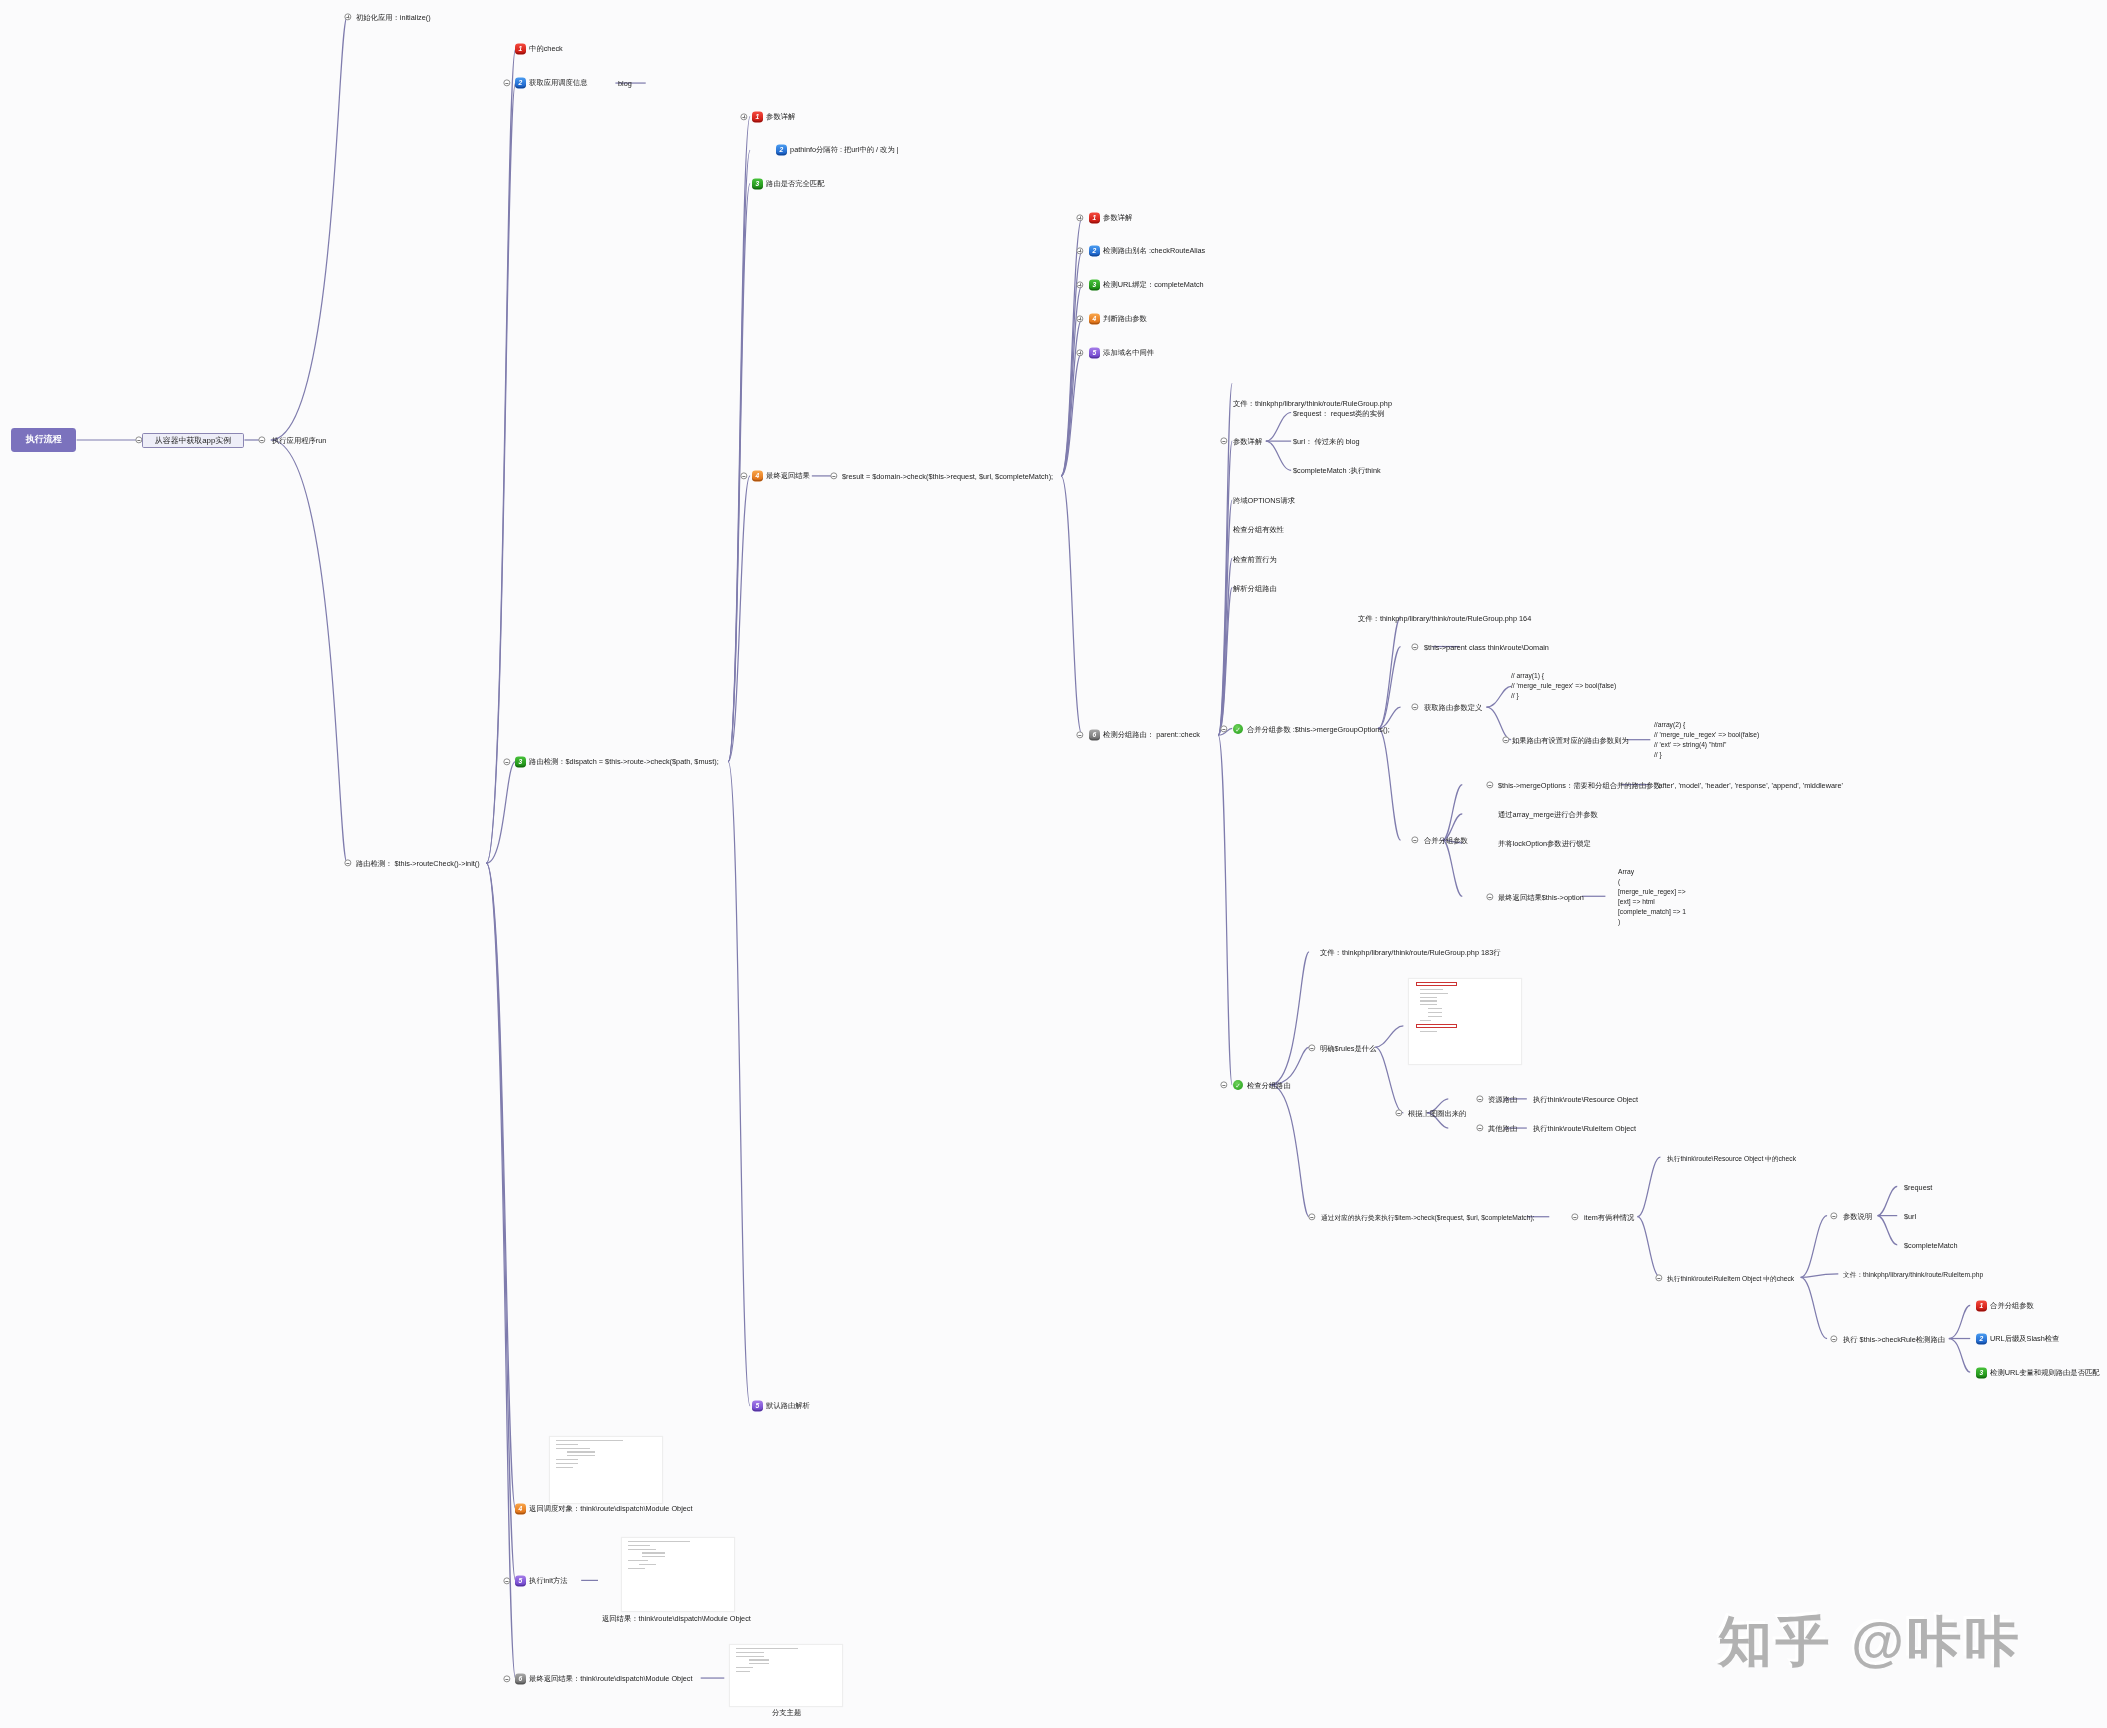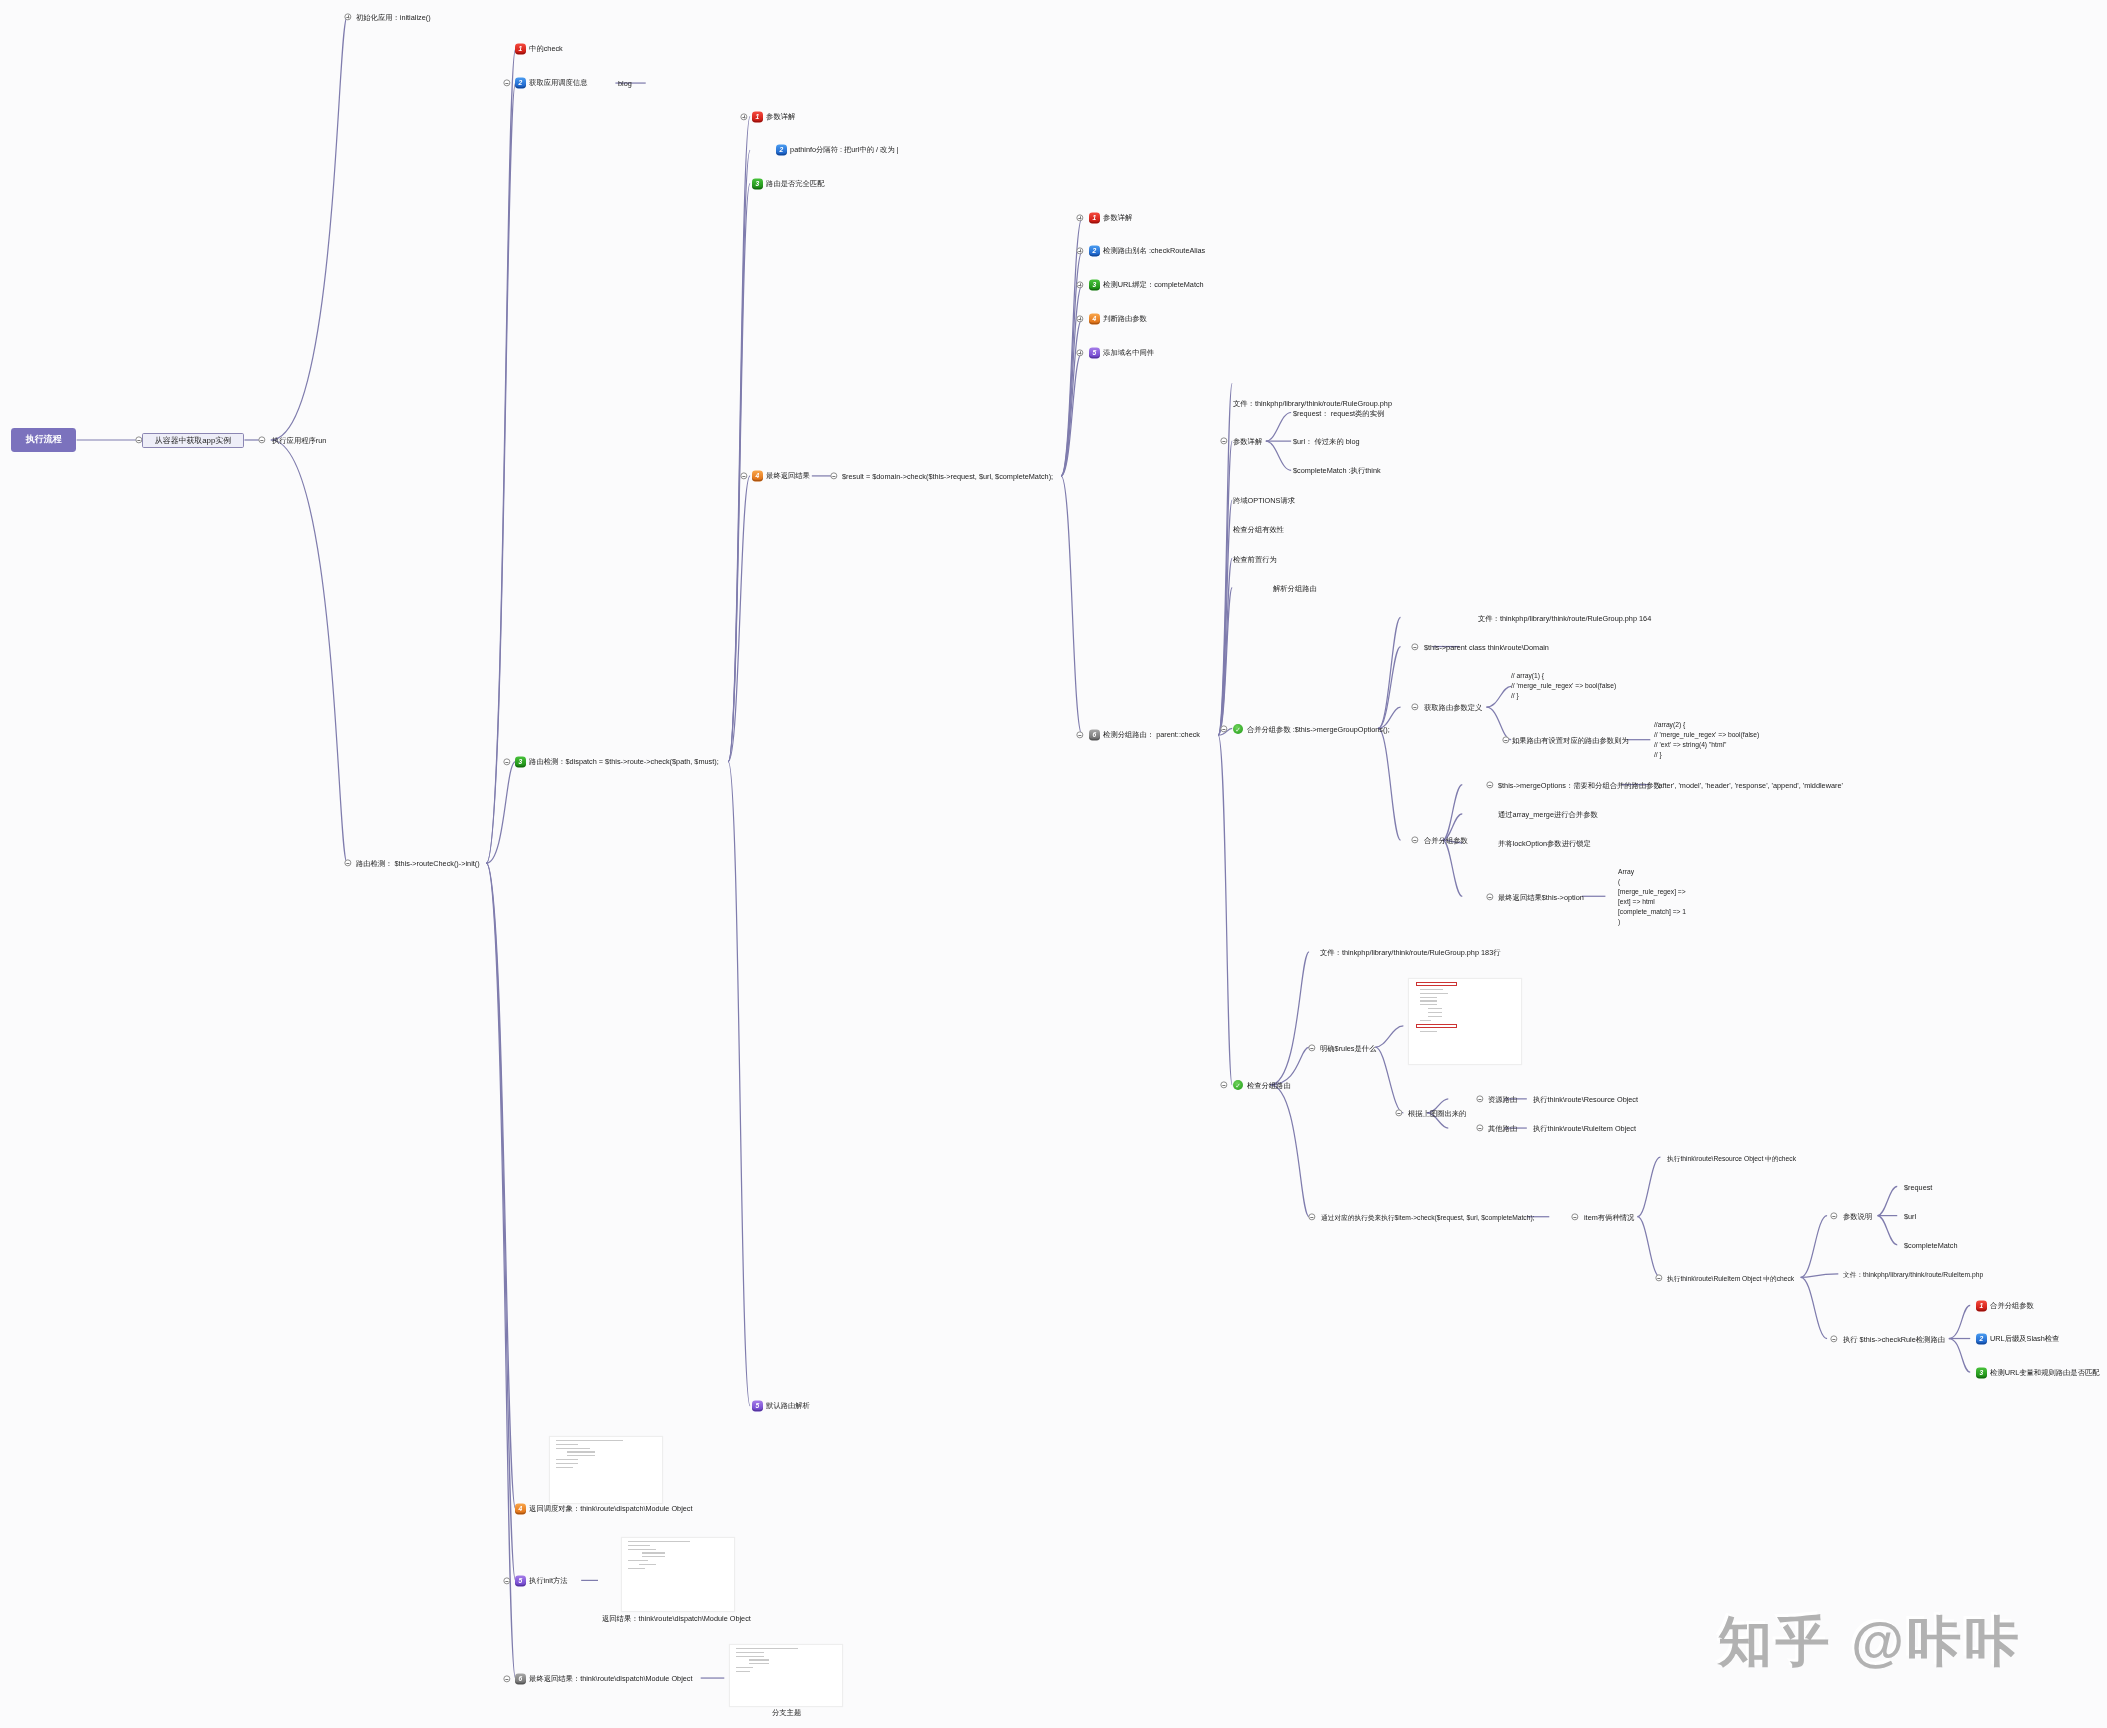--- a/index.html
+++ b/index.html
@@ -275,30 +275,30 @@
   </div>
 <div class="node" style="left:1233px;top:500px">
     <span>跨域OPTIONS请求</span>
   </div>
 <div class="node" style="left:1233px;top:529px">
     <span>检查分组有效性</span>
   </div>
 <div class="node" style="left:1233px;top:559px">
     <span>检查前置行为</span>
   </div>
-<div class="node" style="left:1273px;top:588px">
+<div class="node" style="left:1233px;top:588px">
     <span>解析分组路由</span>
   </div>
 
 <div class="toggle" style="left:1224px;top:729px"></div>
 <div class="node" style="left:1233px;top:729px">
     <span class="check">✓</span>
     <span>合并分组参数 :$this-&gt;mergeGroupOptions();</span>
   </div>
-<div class="node" style="left:1478px;top:618px">
+<div class="node" style="left:1358px;top:618px">
     <span>文件：thinkphp/library/think/route/RuleGroup.php 164</span>
   </div>
 <div class="toggle" style="left:1415px;top:647px"></div>
 <div class="node" style="left:1424px;top:647px">
     <span>$this-&gt;parent</span>
   </div>
 <div class="node" style="left:1469px;top:647px">
     <span>class think\route\Domain</span>
   </div>
 <div class="toggle" style="left:1415px;top:707px"></div>

